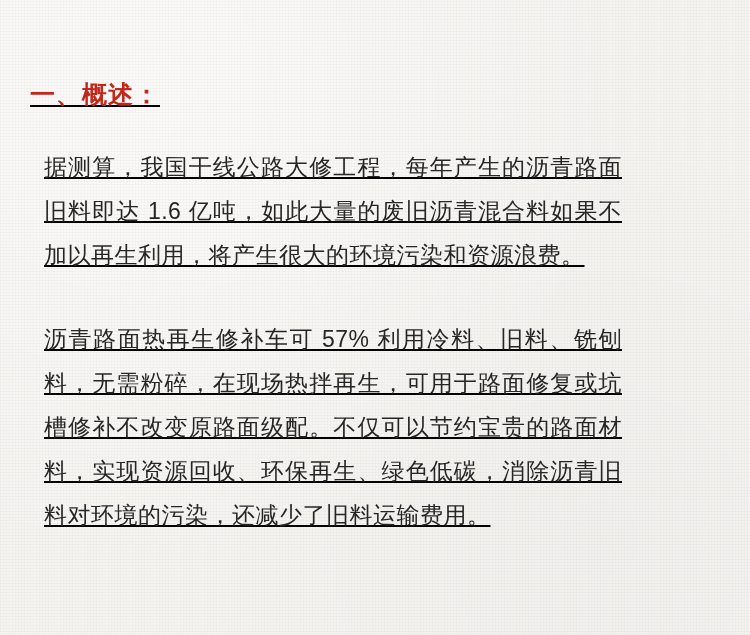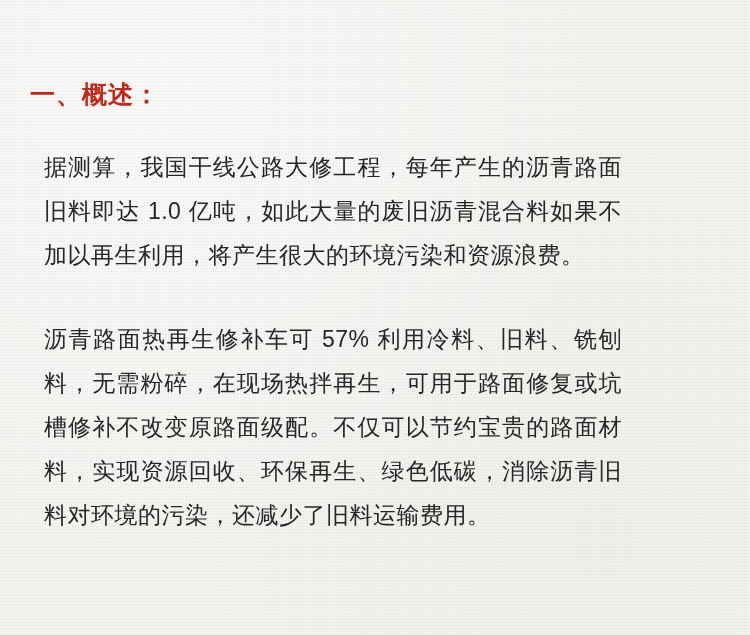--- a/index.html
+++ b/index.html
@@ -25,20 +25,21 @@
       radial-gradient(circle at 20% 15%, rgba(255,255,255,0.55), rgba(255,255,255,0) 60%),
       radial-gradient(circle at 80% 85%, rgba(0,0,0,0.015), rgba(255,255,255,0) 55%);
     pointer-events: none;
   }
   .page {
     position: relative;
     width: 678px;
     height: 635px;
     box-sizing: border-box;
     padding: 78px 52px 30px 30px;
+    text-decoration: underline;
   }
   .doc-heading {
     color: #c0281c;
     font-size: 25px;
     font-weight: bold;
     letter-spacing: 1px;
     margin: 0 0 34px 0;
     padding-left: 0px;
   }
   .doc-paragraph {
@@ -57,16 +58,16 @@
   }
 </style>
 </head>
 <body>
 
 <div class="paper-texture"></div>
 
 <div class="page">
   <h1 class="doc-heading">一、概述：</h1>
 
-  <p class="doc-paragraph">据测算，我国干线公路大修工程，每年产生的沥青路面旧料即达 1.0 亿吨，如此大量的废旧沥青混合料如果不加以再生利用，将产生很大的环境污染和资源浪费。</p>
+  <p class="doc-paragraph">据测算，我国干线公路大修工程，每年产生的沥青路面旧料即达 1.6 亿吨，如此大量的废旧沥青混合料如果不加以再生利用，将产生很大的环境污染和资源浪费。</p>
 
   <p class="doc-paragraph">沥青路面热再生修补车可 57% 利用冷料、旧料、铣刨料，无需粉碎，在现场热拌再生，可用于路面修复或坑槽修补不改变原路面级配。不仅可以节约宝贵的路面材料，实现资源回收、环保再生、绿色低碳，消除沥青旧料对环境的污染，还减少了旧料运输费用。</p>
 </div>
 
 </body></html>

